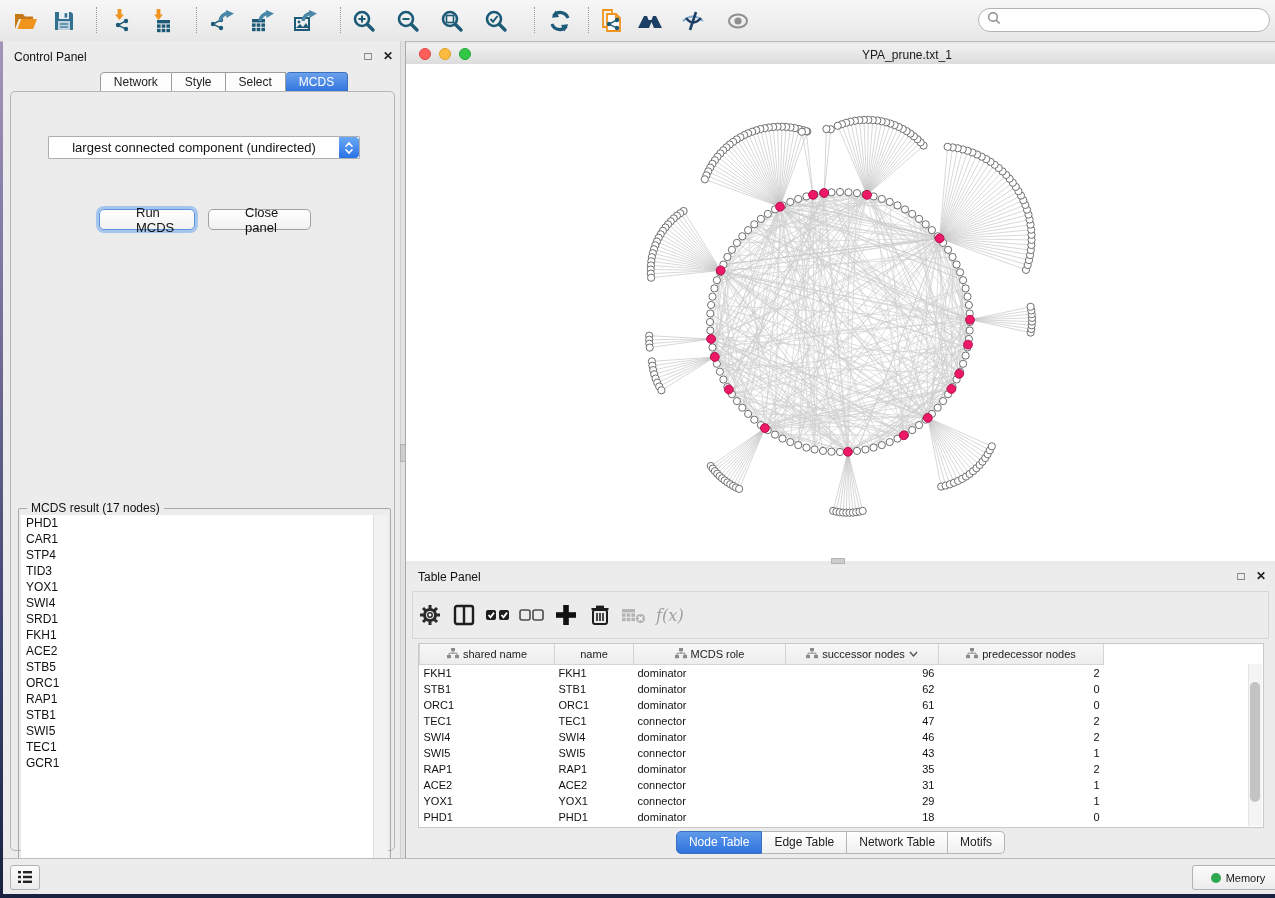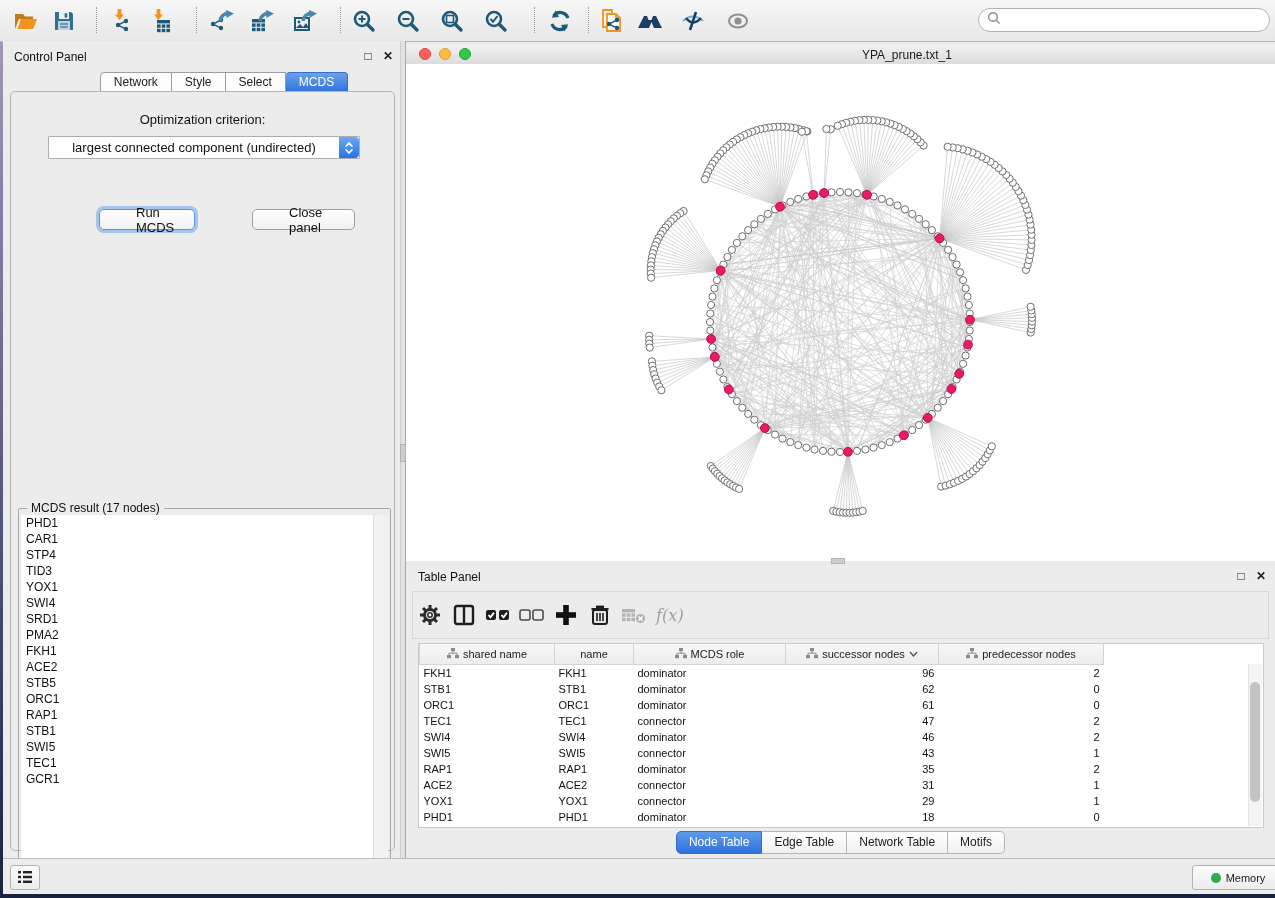--- a/index.html
+++ b/index.html
@@ -270,43 +270,41 @@
   <div class="cp-title">Control Panel</div>
   <div class="winbtn" style="left:358px;">□</div>
   <div class="winbtn" style="left:378px;font-weight:bold;">✕</div>
   <div class="cp-tabs" id="cp-tabs">
       <div class="cp-tab">Network</div>
       <div class="cp-tab">Style</div>
       <div class="cp-tab">Select</div>
       <div class="cp-tab active">MCDS</div>
     </div>
   <div class="cp-body">
-    <div class="crit-label">Optimization criterion:</div>
     <div class="dropdown">
       <span class="dd-text">largest connected component (undirected)</span>
       <span class="dd-step">
         <svg width="10" height="14" viewBox="0 0 10 14">
             <path d="M2 5.2 L5 2 L8 5.2" fill="none" stroke="#fff" stroke-width="1.6" stroke-linecap="round"></path>
             <path d="M2 8.8 L5 12 L8 8.8" fill="none" stroke="#fff" stroke-width="1.6" stroke-linecap="round"></path>
           </svg>
       </span>
     </div>
     <div class="btn focusring" style="left:88px;top:117px;width:96px;">Run MCDS</div>
-    <div class="btn" style="left:197px;top:117px;width:103px;margin-left:44px;">Close panel</div>
+    <div class="btn" style="left:197px;top:117px;width:103px;">Close panel</div>
     <div class="groupbox">
       <div class="gb-title">MCDS result (17 nodes)</div>
       <div class="gb-list" id="mcds-list">
           <div class="gb-item">PHD1</div>
           <div class="gb-item">CAR1</div>
           <div class="gb-item">STP4</div>
           <div class="gb-item">TID3</div>
           <div class="gb-item">YOX1</div>
           <div class="gb-item">SWI4</div>
           <div class="gb-item">SRD1</div>
-          <div class="gb-item">PMA2</div>
           <div class="gb-item">FKH1</div>
           <div class="gb-item">ACE2</div>
           <div class="gb-item">STB5</div>
           <div class="gb-item">ORC1</div>
           <div class="gb-item">RAP1</div>
           <div class="gb-item">STB1</div>
           <div class="gb-item">SWI5</div>
           <div class="gb-item">TEC1</div>
           <div class="gb-item">GCR1</div>
         </div>

